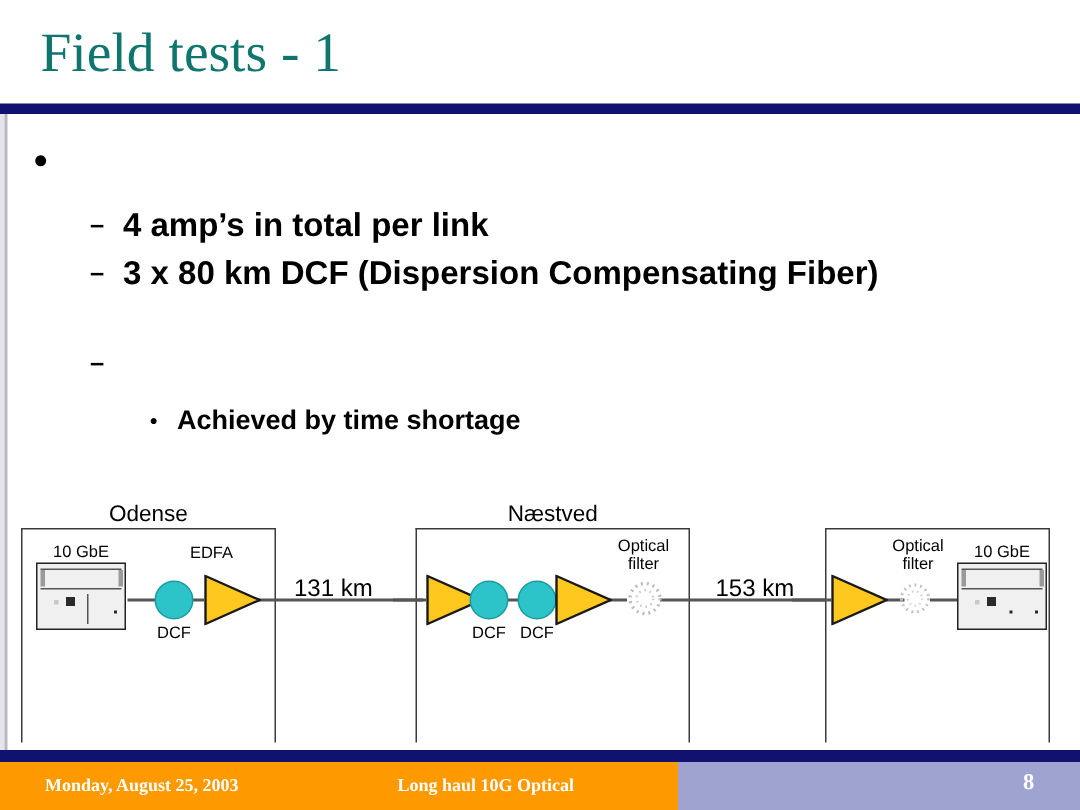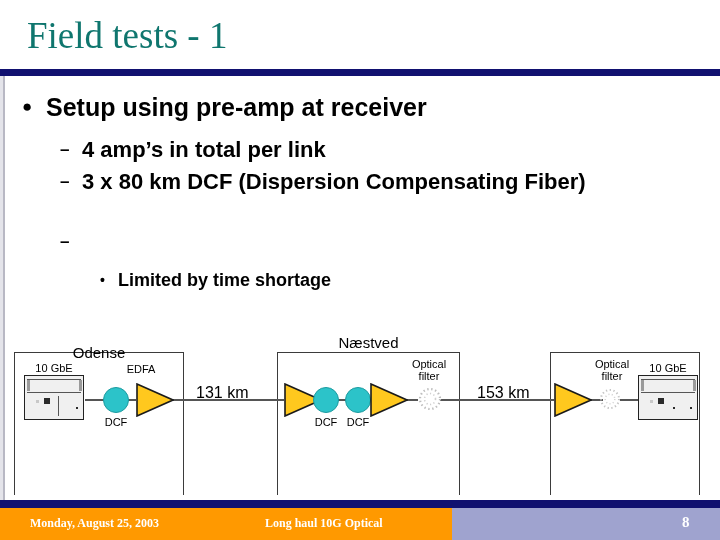--- a/index.html
+++ b/index.html
@@ -241,51 +241,50 @@
   <div id="slide-title">Field tests - 1</div>
 
   <div class="navy-bar" id="title-rule"></div>
   <div id="body-left-border2"></div>
   <div id="body-left-border"></div>
 
   <div id="content">
 
     <div class="lvl1" style="left:22px; top:16px; width:640px;">
       <span class="bul">●</span>
-      <span>Setup using pre-amp at receiver</span>
     </div>
 
     <div class="lvl2" style="left:60px; top:60px; width:610px;">
       <span class="bul">–</span>
       <span>4 amp’s in total per link</span>
     </div>
 
     <div class="lvl2" style="left:60px; top:92px; width:605px;">
       <span class="bul">–</span>
       <span>3 x 80 km DCF (Dispersion Compensating Fiber)</span>
     </div>
 
     <div class="lvl2" style="left:60px; top:152px; width:610px;">
       <span class="bul">–</span>
     </div>
 
     <div class="lvl3" style="left:100px; top:192px; width:560px;">
       <span class="bul">•</span>
-      <span>Limited by time shortage</span>
+      <span>Achieved by time shortage</span>
     </div>
 
   </div>
 
   <div id="diagram">
 
     <div class="station-box" style="left:14px; top:22px; width:170px; height:143px;"></div>
     <div class="station-box" style="left:277px; top:22px; width:183px; height:143px;"></div>
     <div class="station-box" style="left:550px; top:22px; width:150px; height:143px;"></div>
 
-    <div class="station-label" style="left:14px; top:14px; width:170px;">Odense</div>
+    <div class="station-label" style="left:14px; top:4px; width:170px;">Odense</div>
     <div class="station-label" style="left:277px; top:4px; width:183px;">Næstved</div>
 
     <div class="fiber-line" style="left:85px; top:69px; width:25px;"></div>
     <div class="fiber-line" style="left:118px; top:69px; width:18px;"></div>
     <div class="fiber-line" style="left:172px; top:69px; width:110px;"></div>
     <div class="fiber-line" style="left:262px; top:69px; width:22px;"></div>
     <div class="fiber-line" style="left:317px; top:69px; width:53px;"></div>
     <div class="fiber-line" style="left:406px; top:69px; width:12px;"></div>
     <div class="fiber-line" style="left:440px; top:69px; width:110px;"></div>
     <div class="fiber-line" style="left:528px; top:69px; width:26px;"></div>

